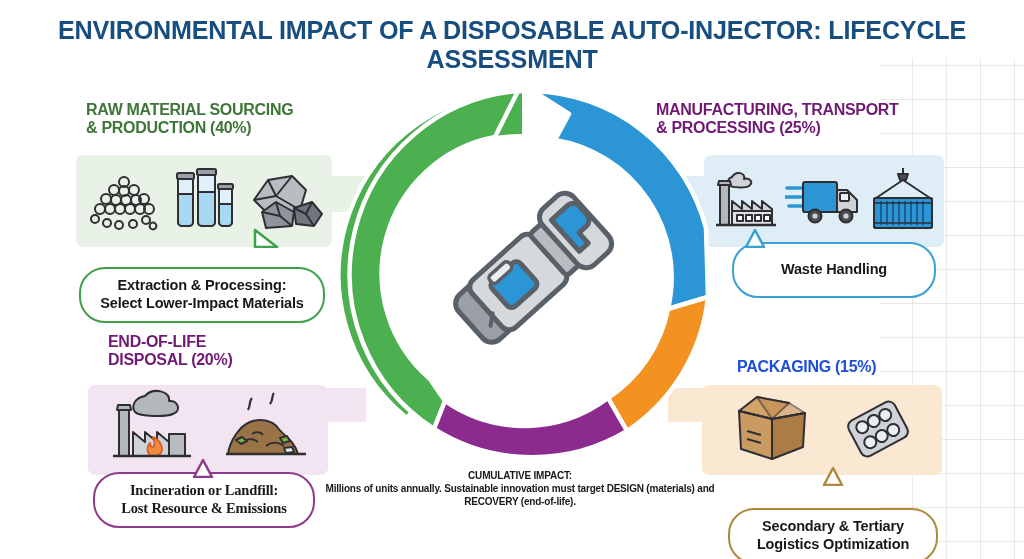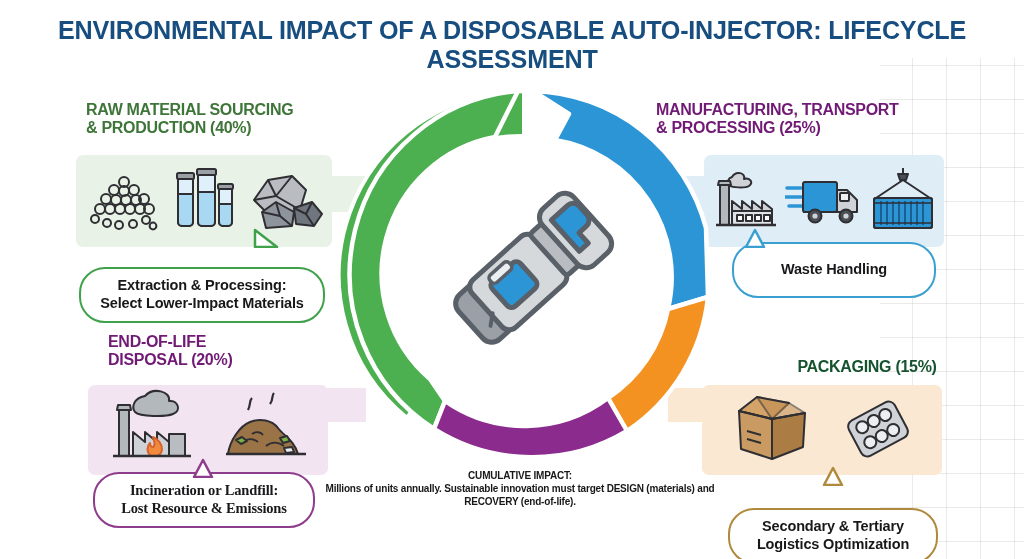--- a/index.html
+++ b/index.html
@@ -40,21 +40,21 @@
   }
 
   
   .qhead{
     position:absolute;z-index:5;font-weight:bold;line-height:1.14;
     font-size:16px;letter-spacing:-0.3px;
   }
   #head-raw{left:86px;top:101px;width:300px;color:#3E7538;}
   #head-man{left:656px;top:101px;width:320px;color:#701a75;}
   #head-eol{left:108px;top:333px;width:250px;color:#701a75;}
-  #head-pack{left:737px;top:358px;width:260px;color:#14532d;text-align:center;}
+  #head-pack{left:737px;top:358px;width:260px;color:#1d4ed8;}
 
   
   .panel{position:absolute;z-index:2;}
   #panel-raw{
     left:76px;top:155px;width:256px;height:92px;
     background:#E9F2E6;border-radius:7px;
   }
   #panel-man{
     left:704px;top:155px;width:240px;height:92px;
     background:#DFEDF7;border-radius:7px;

